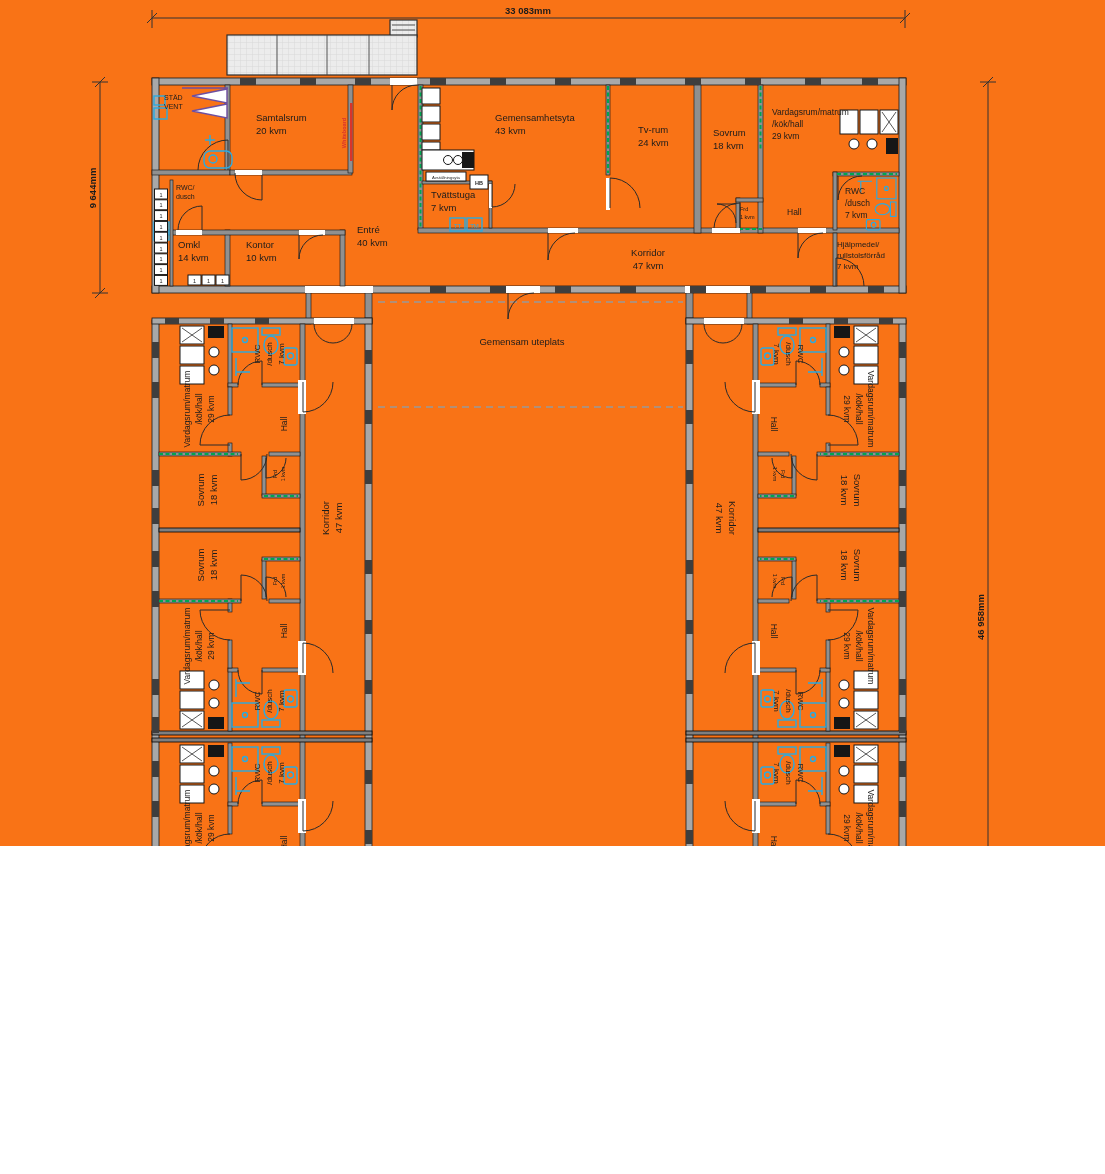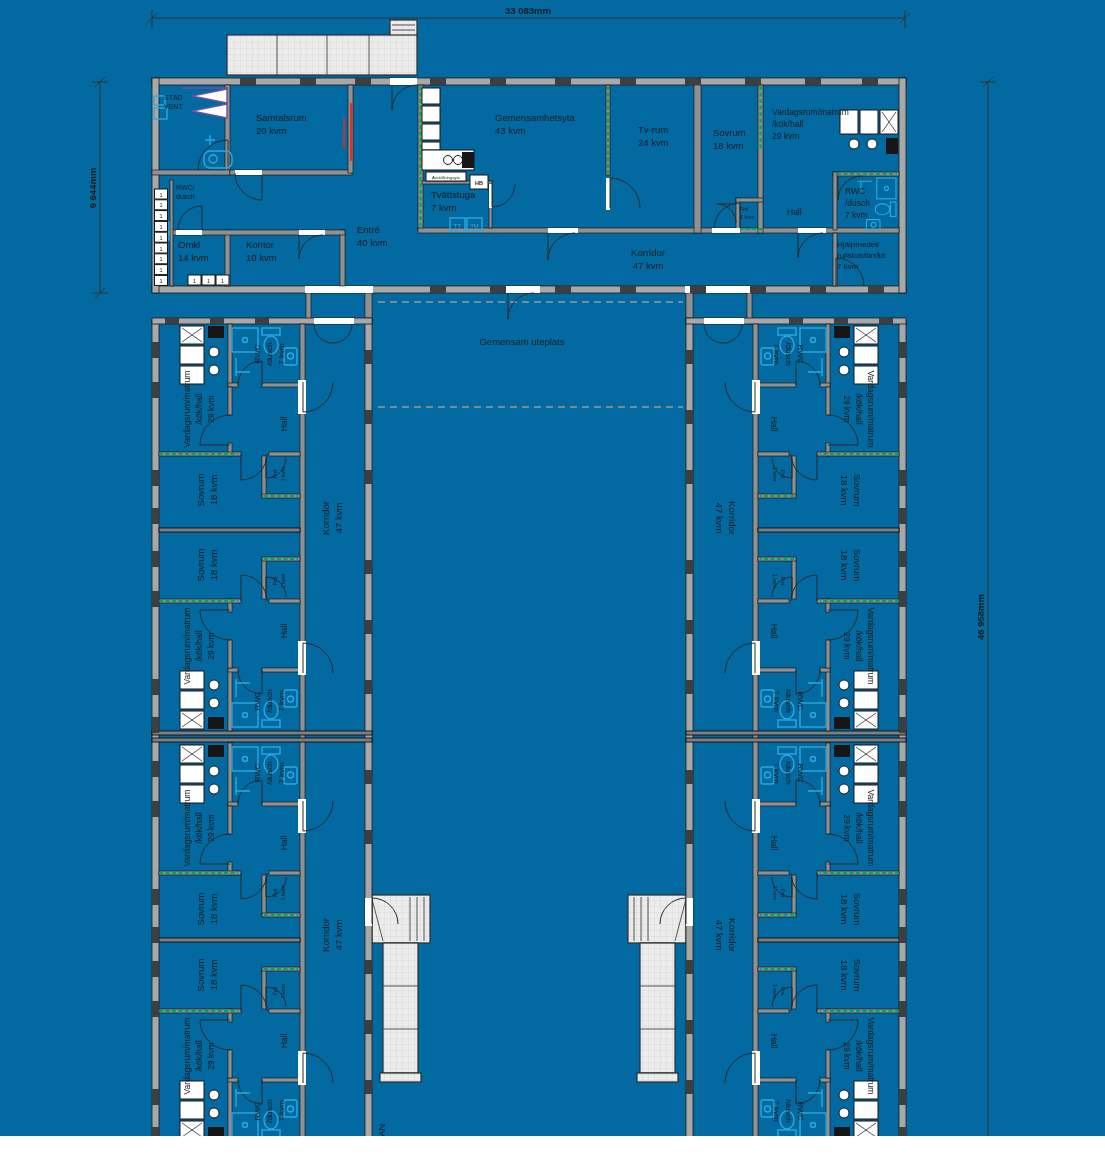--- a/index.html
+++ b/index.html
@@ -1,16 +1,16 @@
 <!DOCTYPE html>
 <html><head>
 <meta charset="utf-8">
 <style>
   html,body{margin:0;padding:0;background:#fff;}
-  #stage{position:relative;width:1105px;height:1136px;background:#0369a1;overflow:hidden;}
+  #stage{position:relative;width:1105px;height:846px;background:#f97316;overflow:hidden;}
   svg{font-family:"Liberation Sans", sans-serif;}
   .w   {fill:#a8a8a8;stroke:#1b1b1b;stroke-width:.8;}
   .iw  {fill:#909090;stroke:#101010;stroke-width:.6;}
   .jw  {fill:#7f7f7f;stroke:#000;stroke-width:.8;}
   .gap {fill:#ffffff;stroke:none;}
   .door{fill:none;stroke:#2a2a2a;stroke-width:1;}
   .grn {stroke:#00A651;stroke-width:2;stroke-dasharray:4 2.5;fill:none;}
   .cy  {fill:none;stroke:#29ABE2;stroke-width:1.4;}
   .fx  {fill:#fff;stroke:#161616;stroke-width:1;}
   .fxd {fill:#161616;}

